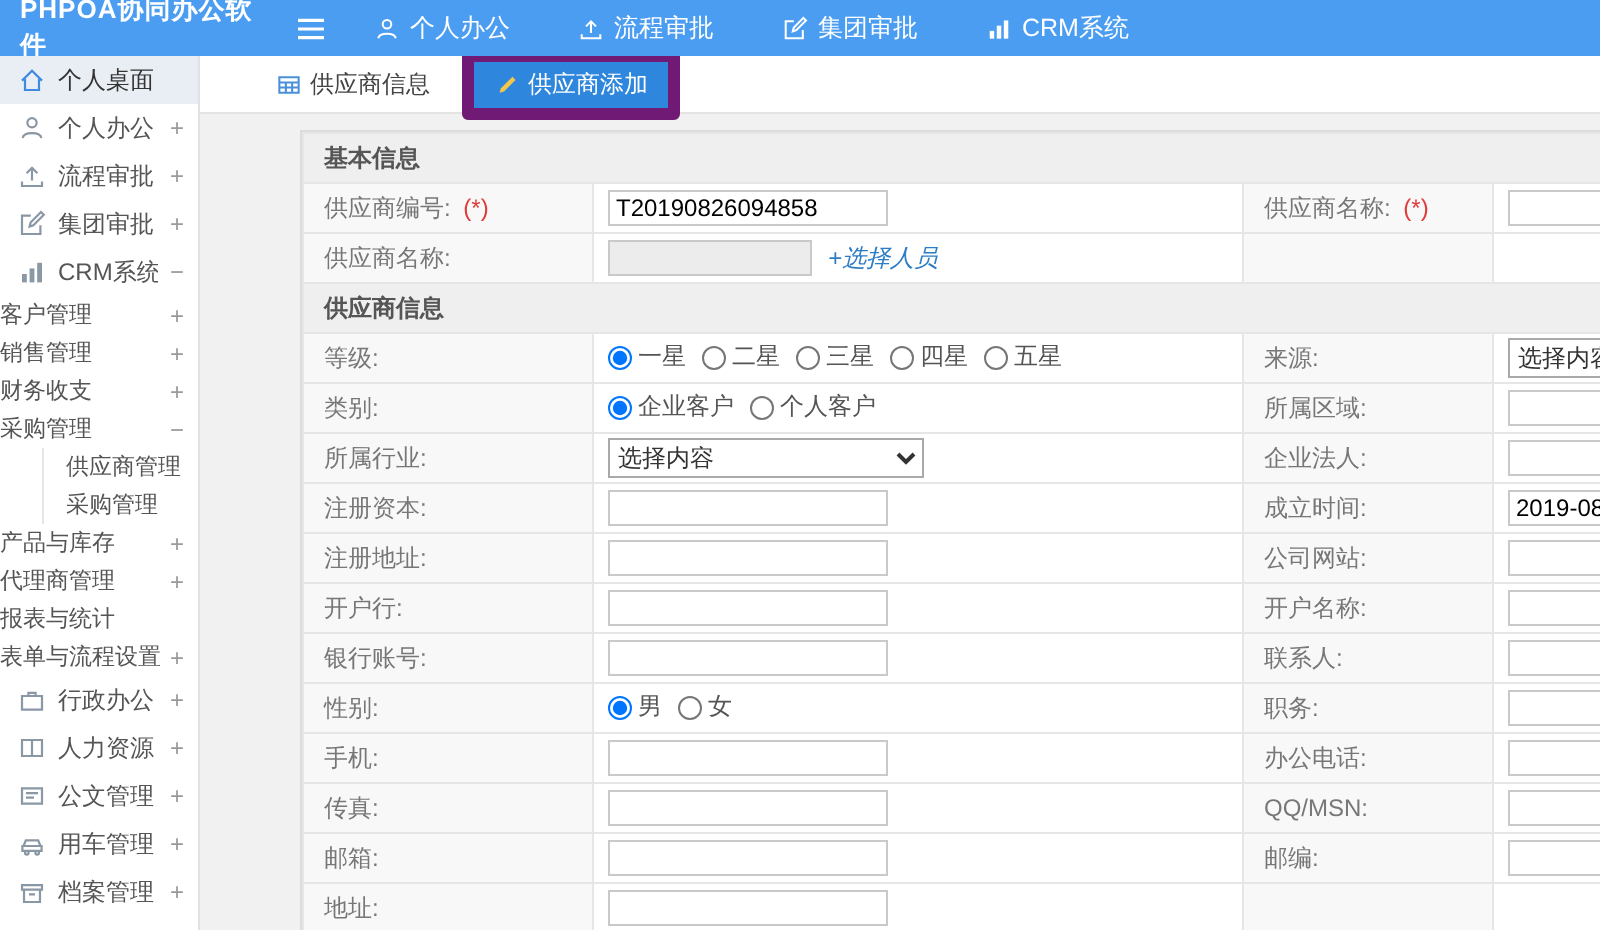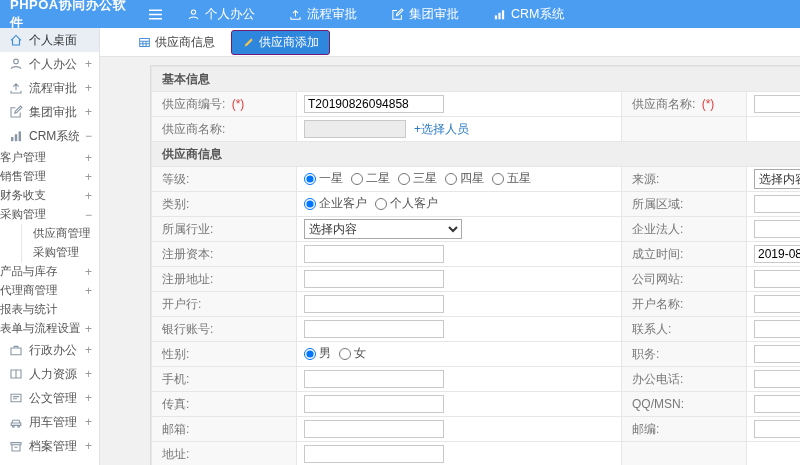--- a/index.html
+++ b/index.html
@@ -27,39 +27,39 @@
   .sb-item.lvl2::before { content:""; position:absolute; left:21px; top:0; bottom:0; border-left:1px solid #e6e6e6; }
   .sb-item .lbl { flex:1; white-space:nowrap; overflow:hidden; }
   .sb-item .exp { color:#9a9a9a; font-size:12px; flex:none; }
   .sb-item.active { background:#e9eef4; color:#333; }
   .sb-item .ic { color:#8a97a5; display:flex; }
   .sb-item.active .ic { color:#3c8be0; }
 
   
   .tabstrip { height:29px; background:#fff; border-bottom:1px solid #e3e3e3; display:flex; align-items:center; padding-left:32px; gap:10px; flex:none; }
   .tab { display:flex; align-items:center; gap:4px; color:#444; cursor:pointer; padding:3px 6px; }
-  .tab.active { background:#2e86dd; border:1px solid #701a75; border-radius:3px; color:#fff; padding:3px 10px; }
+  .tab.active { background:#2e86dd; border:6px solid #701a75; border-radius:3px; color:#fff; padding:3px 10px; }
 
   
   .content { flex:1; padding:8px 0 0 50px; overflow:hidden; }
   .panel { width:875px; background:#fff; border:1px solid #dcdcdc; }
   table.form { border-collapse:collapse; width:875px; table-layout:fixed; }
   table.form td { border:1px solid #e6e6e6; height:25px; vertical-align:middle; overflow:hidden; white-space:nowrap; }
   td.sec { background:#efefef; font-weight:bold; color:#555; padding-left:10px; height:24px; }
   td.lbl { background:#f8f8f8; color:#777; padding-left:10px; }
   td.fld { background:#fff; padding-left:7px; }
   .req { color:#e03c3c; margin-left:3px; }
   input.txt { height:18px; border:1px solid #c9c9c9; font-size:12px; padding:0 3px; font-family:inherit; background:#fff; }
   input.txt.wL { width:140px; }
   input.txt.wR { width:200px; }
   input.txt.ro { width:102px; background:#ececec; }
   select.sel { height:20px; font-size:12px; border:1px solid #a9a9a9; background:#fff; color:#333; font-family:inherit; }
   select.sel.wL { width:158px; }
   select.sel.wR { width:200px; }
-  a.pick { color:#2d7dc5; text-decoration:none; margin-left:8px; }
+  a.pick { color:#2d7dc5; text-decoration:none; margin-left:8px;font-style:italic; }
   label.radio { display:inline-flex; align-items:center; margin-right:8px; color:#555; cursor:pointer; }
   label.radio input { width:12px; height:12px; margin:0 3px 0 0; }
 </style>
 </head>
 <body>
 
 <div class="topbar">
   <div class="logo">PHPOA协同办公软件</div>
   <div class="hamburger">
     <svg width="15" height="13" viewBox="0 0 15 13">

